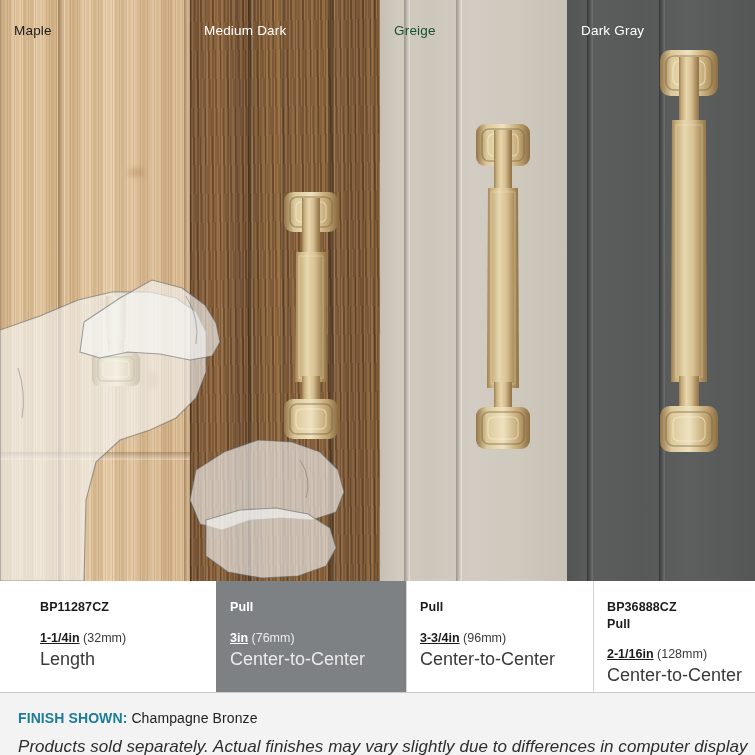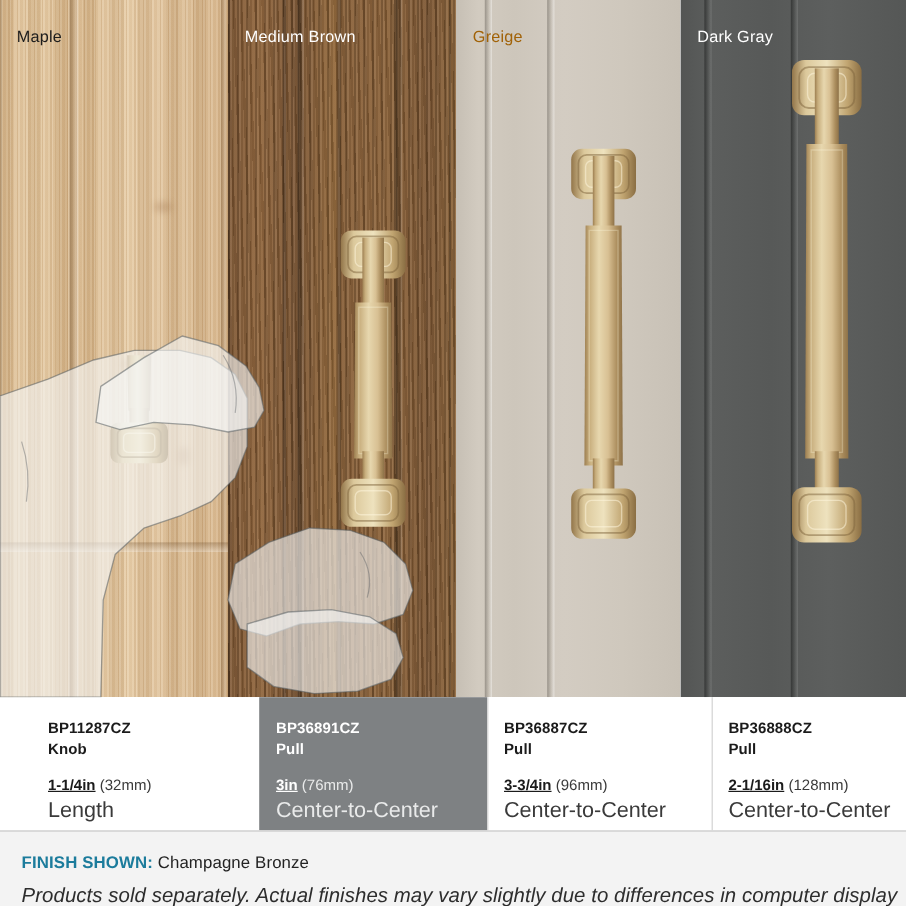--- a/index.html
+++ b/index.html
@@ -178,21 +178,21 @@
           <path d="M17 66 L41 66 L41 188 L17 188 Z" fill="none" stroke="rgba(255,250,228,.28)" stroke-width="1.2"></path>
 
           <rect x="20" y="186" width="18" height="58" fill="url(#gBar2)"></rect>
 
           <rect x="2" y="209" width="54" height="40" rx="9" fill="url(#gFoot2)"></rect>
           <rect x="8" y="214" width="42" height="30" rx="7" fill="none" stroke="rgba(125,100,60,.5)" stroke-width="1.4"></rect>
           <rect x="14" y="219" width="30" height="20" rx="5" fill="none" stroke="rgba(255,248,224,.5)" stroke-width="1.2"></rect>
         </svg>
       </div>
 
-      <div class="panel-label" style="left:14px;color:#ffffff">Medium Brown</div>
+      <div class="panel-label" style="left:14px;color:#ffffff">Medium Dark</div>
     </div>
 
     <div class="panel" style="width:187px">
       <div class="greige-bg"></div>
       <div class="greige-seam" style="left:24px"></div>
       <div class="greige-seam" style="left:76px"></div>
 
       <div class="hw" style="left:94px;top:122px">
         <svg width="58" height="330" viewBox="0 0 58 330">
           <defs>
@@ -218,21 +218,21 @@
           <rect x="20" y="8" width="18" height="62" fill="url(#gBar3)"></rect>
           <path d="M14 66 L44 66 L45 266 L13 266 Z" fill="url(#gBar3)"></path>
           <path d="M17 70 L41 70 L41 262 L17 262 Z" fill="none" stroke="rgba(255,250,228,.28)" stroke-width="1.2"></path>
           <rect x="20" y="260" width="18" height="62" fill="url(#gBar3)"></rect>
           <rect x="2" y="285" width="54" height="42" rx="9" fill="url(#gFoot3)"></rect>
           <rect x="8" y="290" width="42" height="32" rx="7" fill="none" stroke="rgba(125,100,60,.5)" stroke-width="1.4"></rect>
           <rect x="14" y="295" width="30" height="22" rx="5" fill="none" stroke="rgba(255,248,224,.5)" stroke-width="1.2"></rect>
         </svg>
       </div>
 
-      <div class="panel-label" style="left:14px;color:#a16207">Greige</div>
+      <div class="panel-label" style="left:14px;color:#14532d">Greige</div>
     </div>
 
     <div class="panel" style="width:188px">
       <div class="dg-bg"></div>
       <div class="dg-seam" style="left:20px"></div>
       <div class="dg-seam" style="left:92px"></div>
 
       <div class="hw" style="left:90px;top:48px">
         <svg width="64" height="408" viewBox="0 0 64 408">
           <defs>
@@ -290,41 +290,38 @@
       <path d="M186 296 Q200 318 196 344"></path>
       <path d="M 18 368 Q 26 392 22 418"></path>
       <path d="M300 460 Q312 478 306 498"></path>
     </g>
   </svg>
 
   <div id="captions">
 
     <div class="cap" style="width:190px">
       <div class="cap-sku">BP11287CZ</div>
-      <div class="cap-type">Knob</div>
       <div class="cap-dim">
         <b>1-1/4in</b>
         <span>(32mm)</span>
       </div>
       <div class="cap-ctc">Length</div>
     </div>
 
     <div class="cap filled" style="width:190px">
-      <div class="cap-sku">BP36891CZ</div>
       <div class="cap-type">Pull</div>
       <div class="cap-dim">
         <b>3in</b>
         <span>(76mm)</span>
       </div>
       <div class="cap-ctc">Center-to-Center</div>
     </div>
 
     <div class="cap" style="width:187px">
       <span class="divider"></span>
-      <div class="cap-sku">BP36887CZ</div>
       <div class="cap-type">Pull</div>
       <div class="cap-dim">
         <b>3-3/4in</b>
         <span>(96mm)</span>
       </div>
       <div class="cap-ctc">Center-to-Center</div>
     </div>
 
     <div class="cap" style="width:188px">
       <span class="divider"></span>

